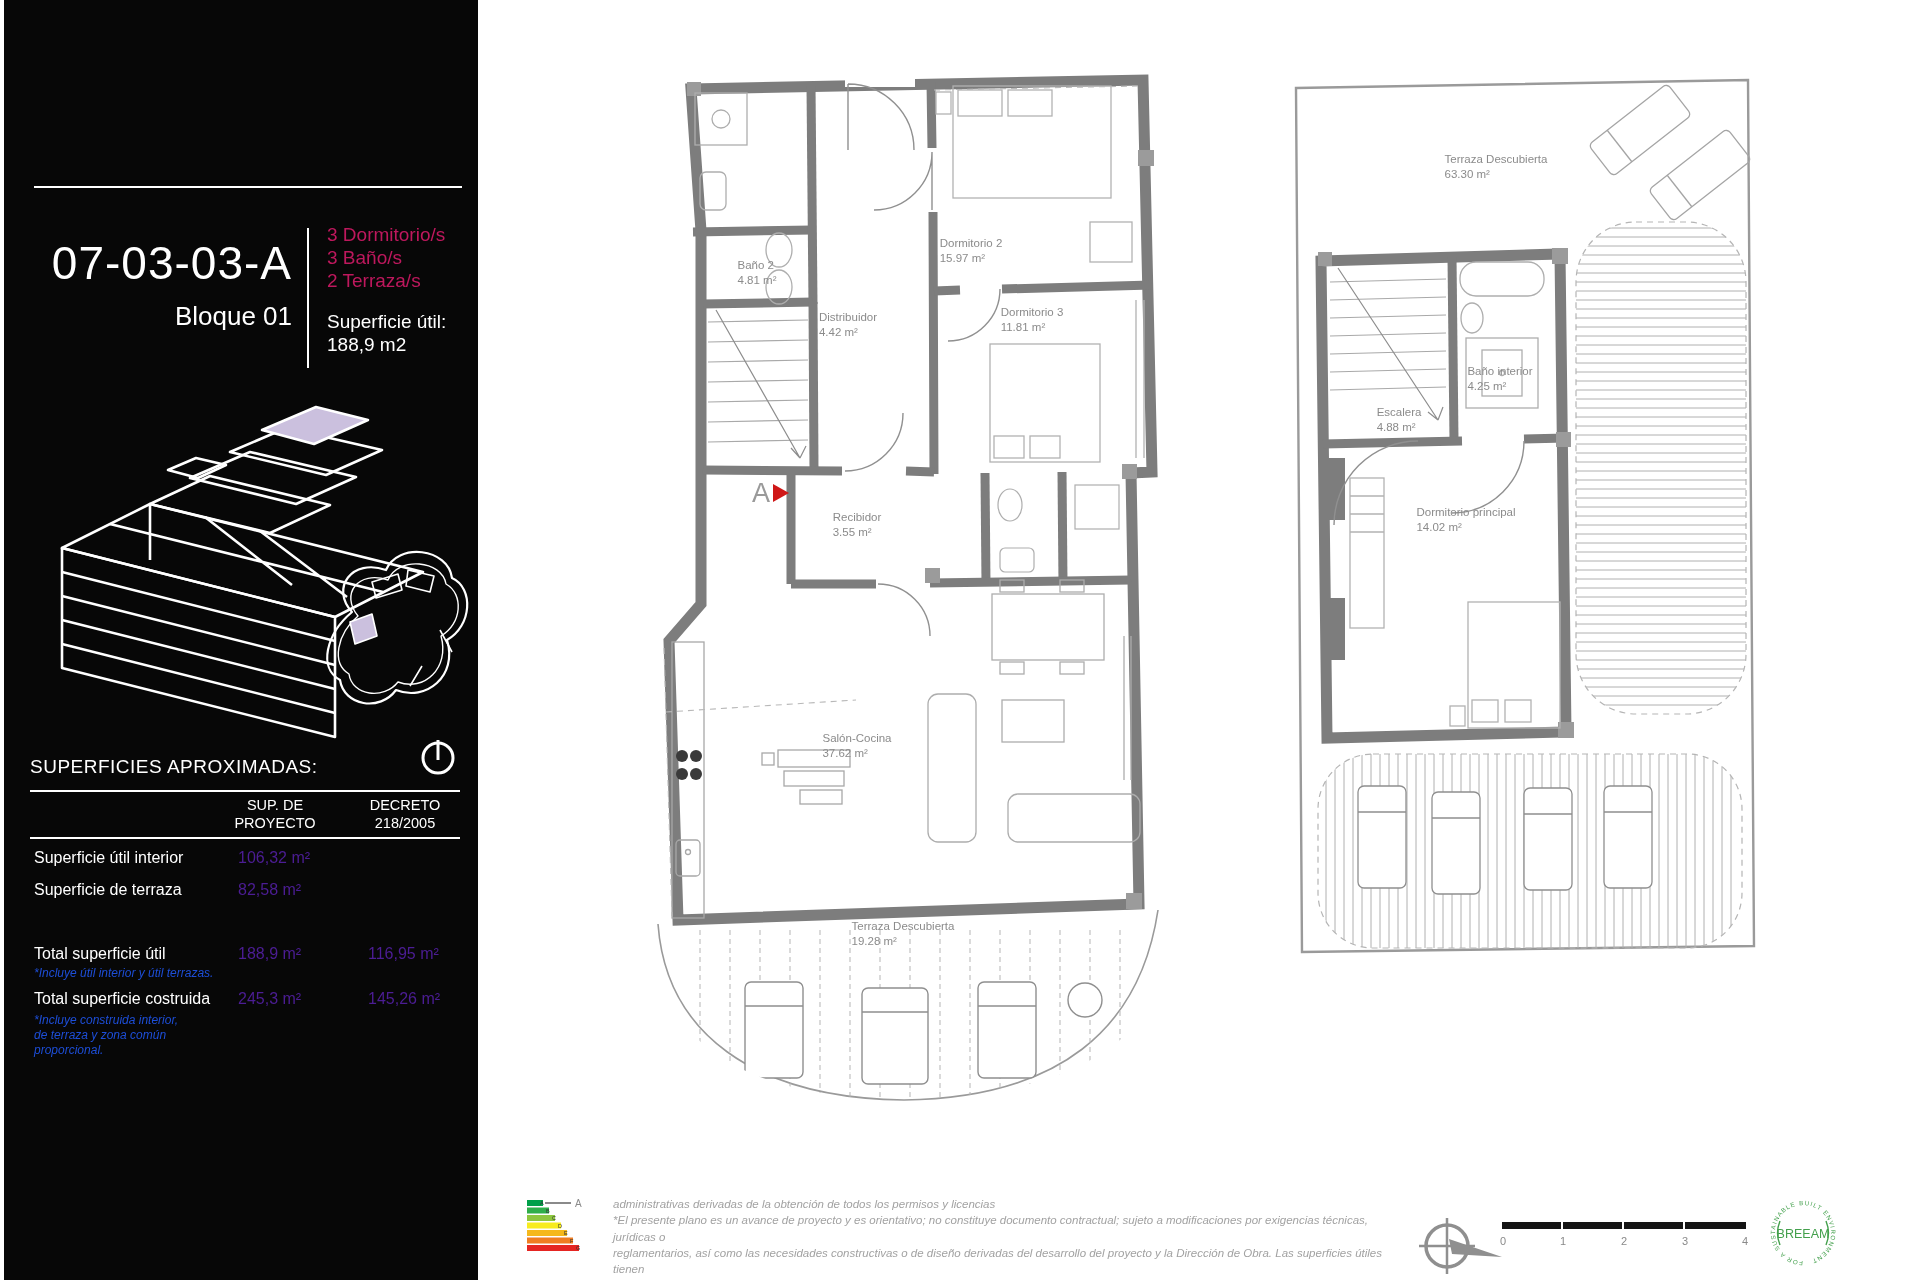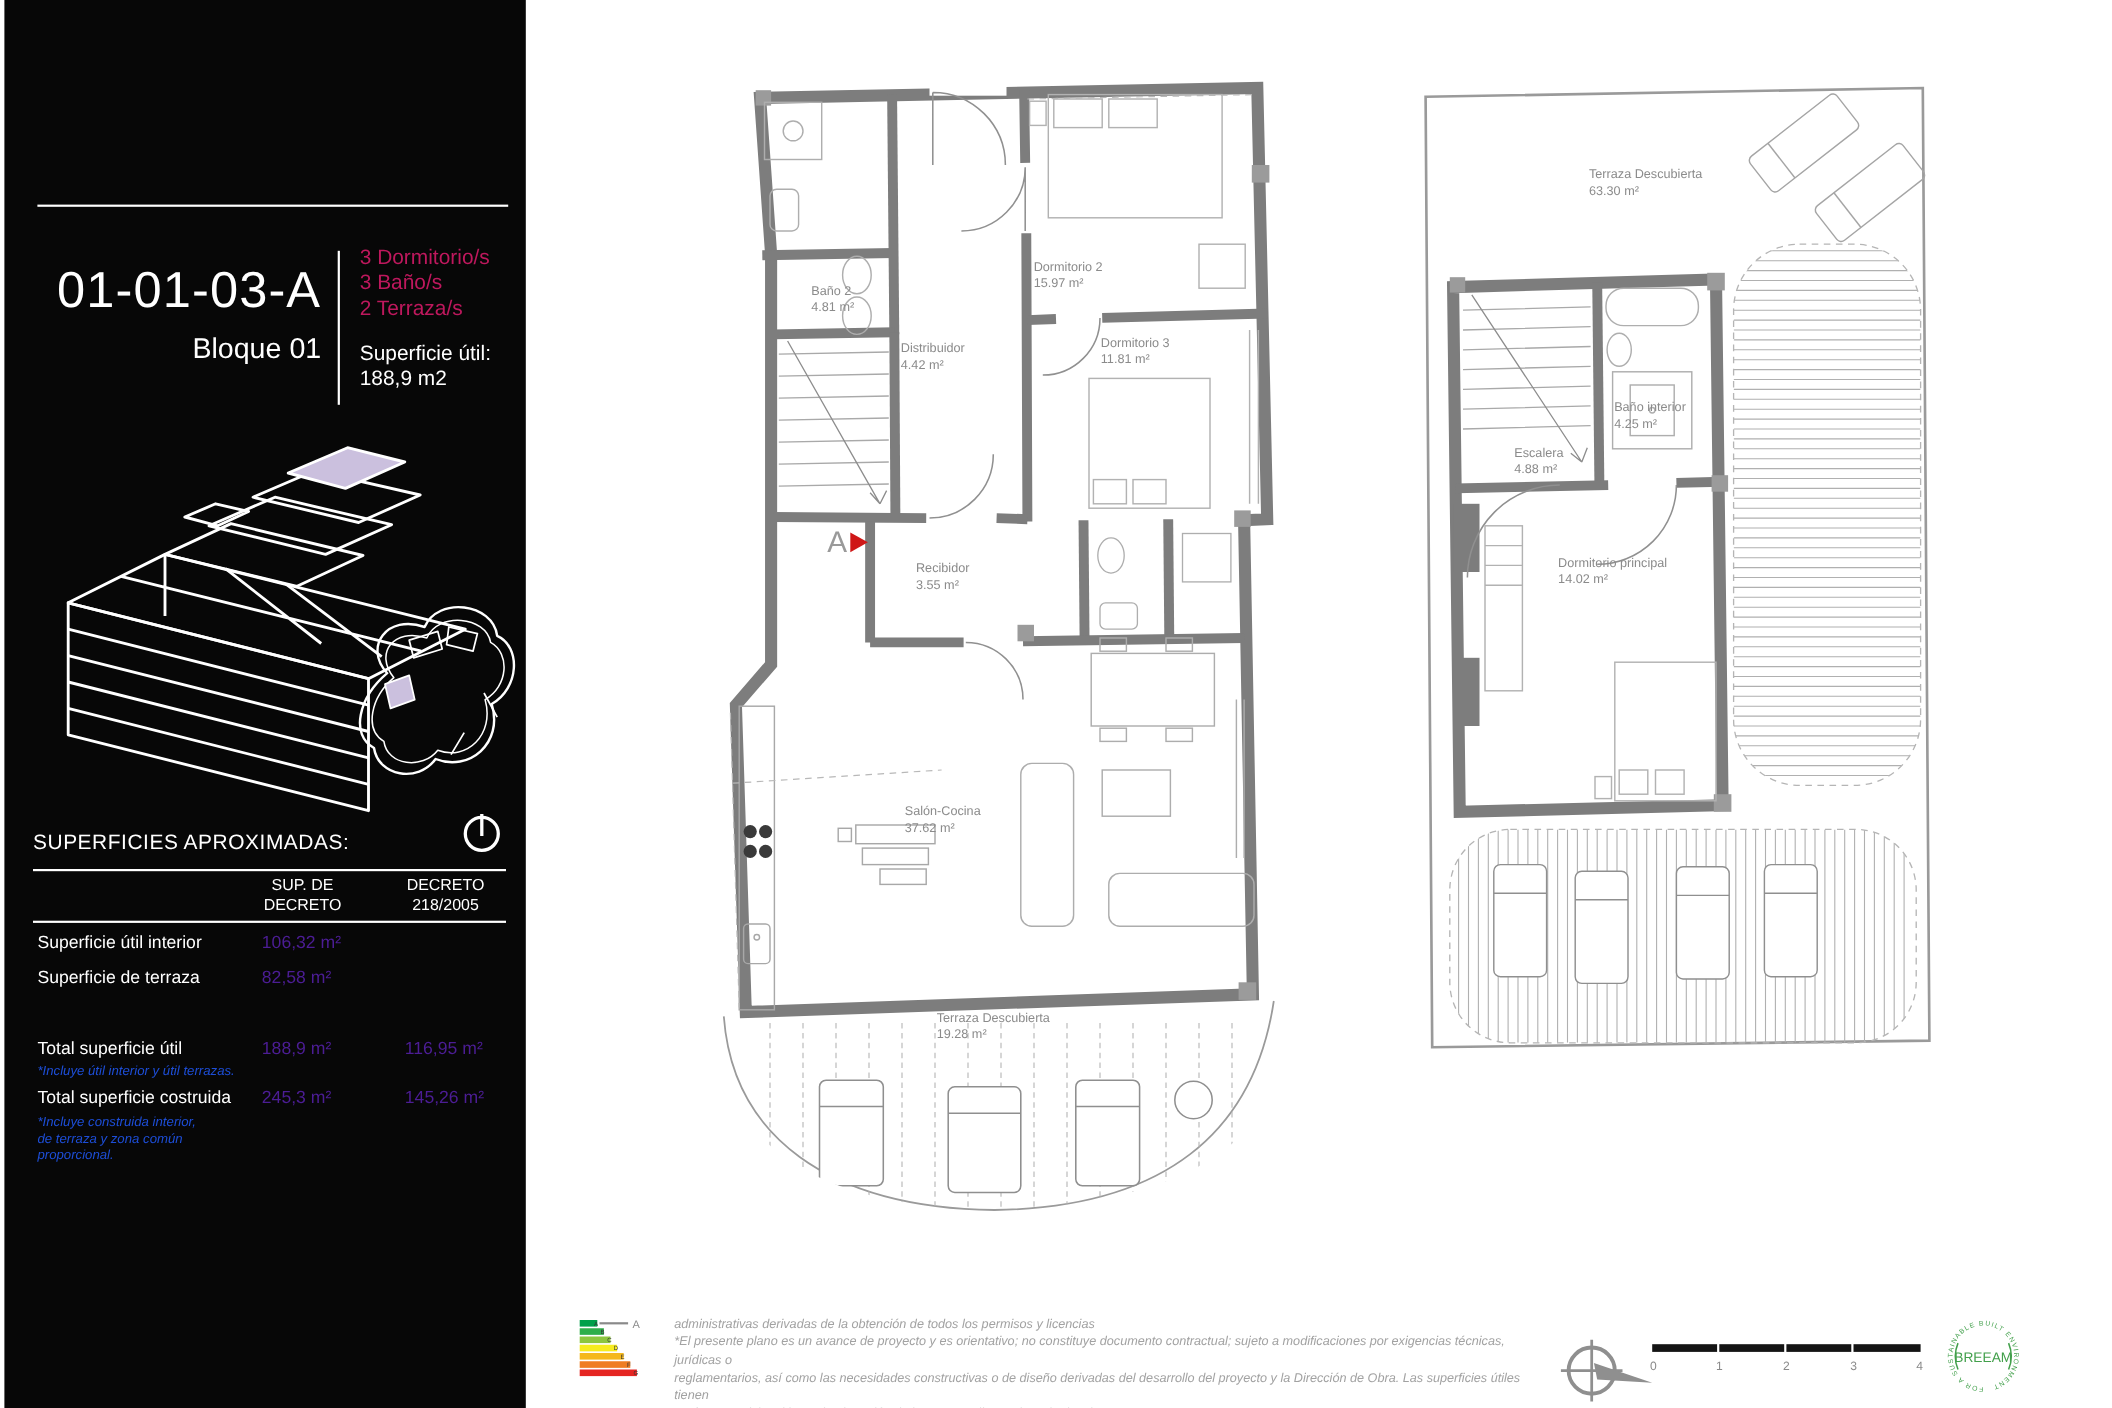--- a/index.html
+++ b/index.html
@@ -323,33 +323,33 @@
         <textPath href="#breeam-ring-path">FOR A SUSTAINABLE BUILT ENVIRONMENT</textPath>
       </text>
       <path d="M 1780 1245 Q 1775 1233 1780 1221" stroke="#43a04c" stroke-width="1.4" fill="none"></path>
       <path d="M 1826 1221 Q 1831 1233 1826 1245" stroke="#43a04c" stroke-width="1.4" fill="none"></path>
       <text x="1803" y="1238" font-size="12.5" fill="#43a04c" text-anchor="middle">BREEAM</text>
       <path d="M 1828 1262 L 1846 1276 L 1838 1280 L 1824 1268 Z" fill="#ffffff"></path>
     </g>
   </svg>
 
   <div class="sb-rule" style="left:34px; top:186px; width:428px;"></div>
-  <div id="unit-code">01-01-03-A</div>
+  <div id="unit-code">07-03-03-A</div>
   <div id="block-name">Bloque 01</div>
   <div class="sb-vrule" style="left:307px; top:228px; height:140px;"></div>
   <div class="feature-line" style="top:224px;">3 Dormitorio/s</div>
   <div class="feature-line" style="top:247px;">3 Baño/s</div>
   <div class="feature-line" style="top:270px;">2 Terraza/s</div>
   <div id="sup-util-label">Superficie útil:</div>
   <div id="sup-util-value">188,9  m2</div>
 
   <div id="table-title">SUPERFICIES APROXIMADAS:</div>
   <div class="sb-rule" style="left:30px; top:790px; width:430px;"></div>
   <div class="th" style="left:210px; top:796px;">SUP. DE
-DECRETO</div>
+PROYECTO</div>
   <div class="th" style="left:340px; top:796px;">DECRETO
 218/2005</div>
   <div class="sb-rule" style="left:30px; top:837px; width:430px;"></div>
 
   <div class="trow-label" style="top:849px;">Superficie útil interior</div>
   <div class="tval" style="left:238px; top:849px;">106,32  m²</div>
 
   <div class="trow-label" style="top:881px;">Superficie de terraza</div>
   <div class="tval" style="left:238px; top:881px;">82,58  m²</div>
 

